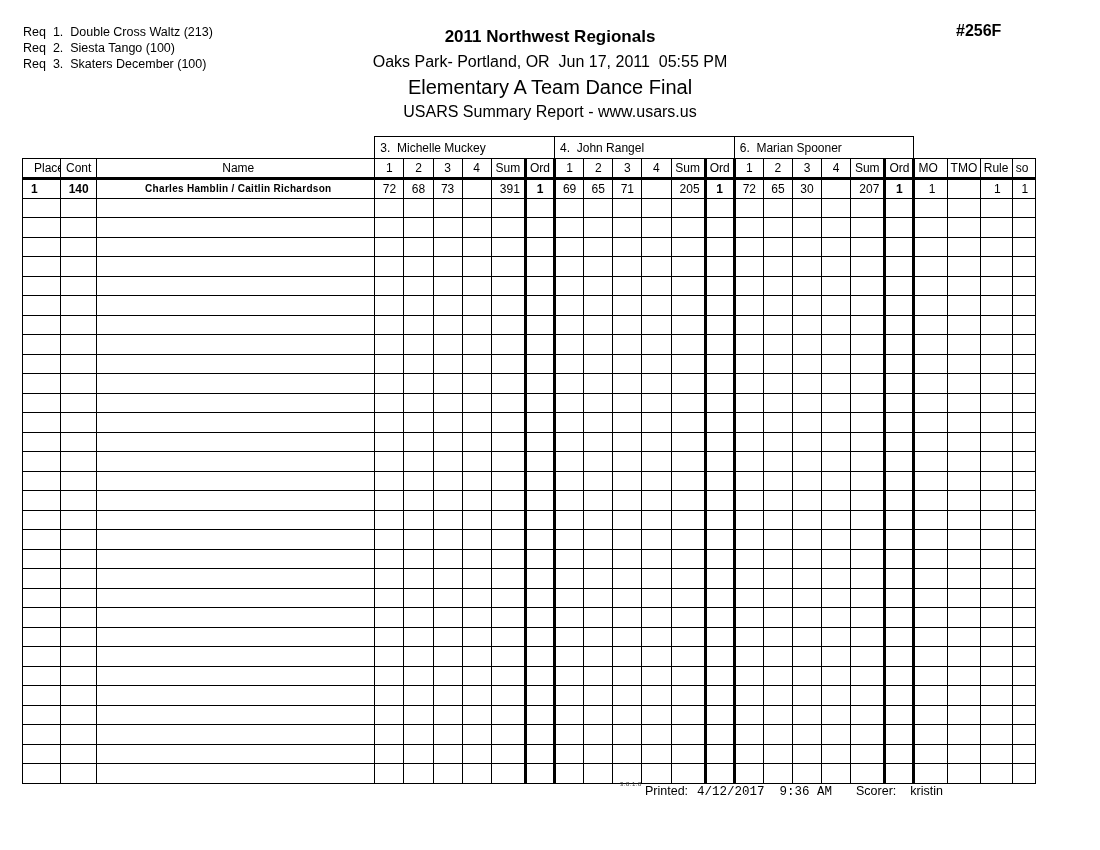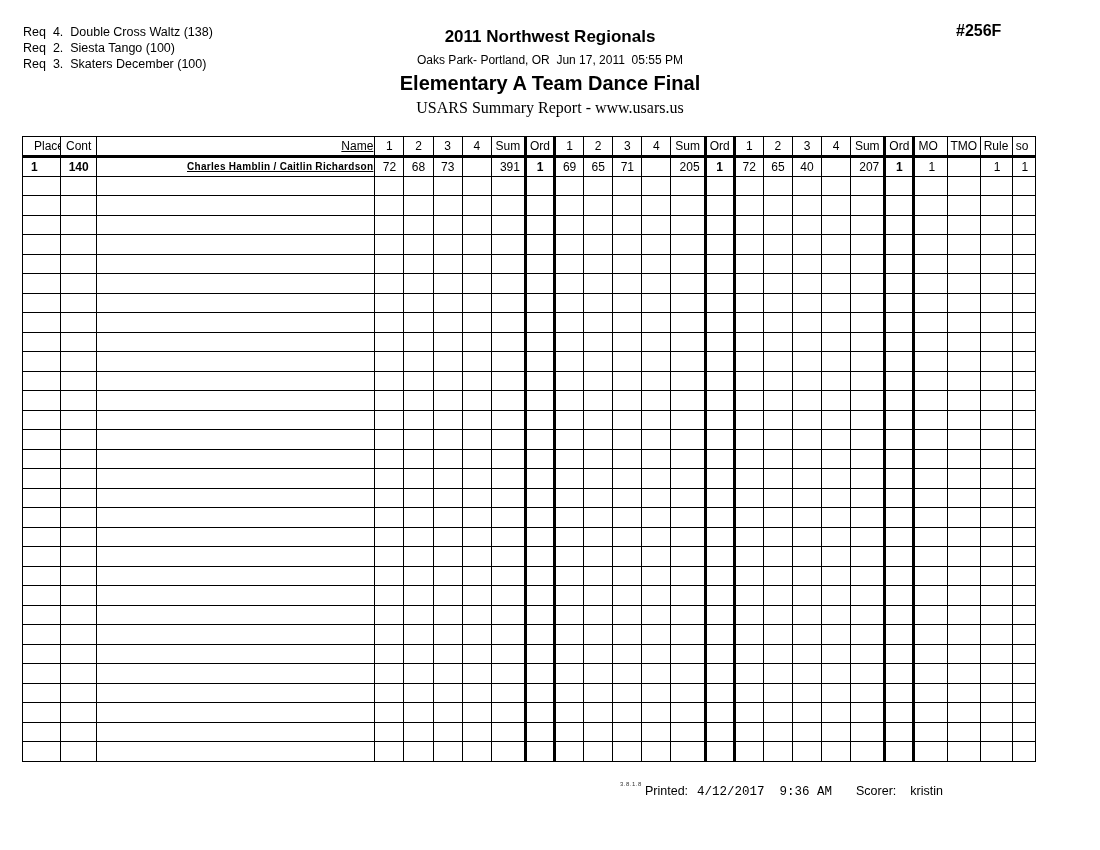--- a/index.html
+++ b/index.html
@@ -10,23 +10,23 @@
     color:#000;
     overflow:hidden;
   }
 
   
   .req-list { position:absolute; left:23px; top:24px; font-size:12.5px; line-height:16px; }
   .req-line { white-space:pre; }
 
   .title-block { position:absolute; left:0; top:19px; width:100%; text-align:center;margin-top:8px; }
   .t-event   { font-size:17px; font-weight:bold; margin-bottom:6px; }
-  .t-venue   { font-size:12px; margin-bottom:5px; white-space:pre; }
-  .t-division{ font-size:20px; font-weight:bold; margin-bottom:4px; }
-  .t-report  { font-size:16px;font-family:Liberation Serif, serif; }
+  .t-venue   { font-size:16px; margin-bottom:5px; white-space:pre; }
+  .t-division{ font-size:20px; font-weight:normal; margin-bottom:4px; }
+  .t-report  { font-size:16px; }
 
   .sheet-no { position:absolute; left:956px; top:22px; font-size:16px; font-weight:bold; }
 
   
   table.score-table {
     position:absolute; left:22px; top:136px;
     width:1014px;
     border-collapse:collapse; table-layout:fixed;
     font-size:12px;
   }
@@ -43,21 +43,21 @@
 
   tr.head-row { height:20px; }
   tr.head-row th { border-bottom:3px solid #000; }
 
   tbody tr { height:19.5px; }
 
   
   .c-place { text-align:left; padding-left:11px; }
   tbody .c-place { padding-left:8px; }
   .c-cont  { text-align:center; }
-  .c-name  { text-align:right; padding-left:6px;text-decoration:underline; }
+  .c-name  { text-align:center; padding-left:6px; }
   .c-s     { text-align:center; }
   .c-sum   { text-align:center; }
   tbody .c-sum { text-align:right; padding-right:4px; }
   .c-ord   { border-left:3px solid #000; border-right:3px solid #000; text-align:center; }
   tbody .c-ord { font-weight:bold; }
   .c-mo, .c-tmo, .c-rule, .c-so { text-align:left; padding-left:3px; }
   .c-mo { border-left:3px solid #000; }
   tbody .c-mo, tbody .c-tmo, tbody .c-rule, tbody .c-so { text-align:center; }
   tr.first .c-place, tr.first .c-cont, tr.first .c-name { font-weight:bold; }
   tr.first .c-name { font-size:10px; letter-spacing:0.3px; }
@@ -67,21 +67,21 @@
   .footer-printed { position:absolute; left:645px; top:784px; font-size:12.5px; }
   .footer-printed .lbl { margin-right:9px; }
   .footer-printed .val { white-space:pre;font-family:Liberation Mono, monospace; }
   .footer-scorer { position:absolute; left:856px; top:784px; font-size:12.5px; }
   .footer-scorer .lbl { margin-right:14px;margin-top:42px; }
 </style>
 </head>
 <body>
 
 <div class="req-list">
-  <div class="req-line">Req  4.  Double Cross Waltz (138)</div>
+  <div class="req-line">Req  1.  Double Cross Waltz (213)</div>
   <div class="req-line">Req  2.  Siesta Tango (100)</div>
   <div class="req-line">Req  3.  Skaters December (100)</div>
 </div>
 
 <div class="title-block">
   <div class="t-event">2011 Northwest Regionals</div>
   <div class="t-venue">Oaks Park- Portland, OR  Jun 17, 2011  05:55 PM</div>
   <div class="t-division">Elementary A Team Dance Final</div>
   <div class="t-report">USARS Summary Report - www.usars.us</div>
 </div>
@@ -110,20 +110,27 @@
       <col style="width:29px">
       <col style="width:29px">
       <col style="width:34px">
       <col style="width:29px">
     <col style="width:33px">
       <col style="width:33px">
       <col style="width:32px">
       <col style="width:23px">
   </colgroup>
   <thead>
+    <tr class="judge-row">
+      <td class="nob" colspan="3"></td>
+      <th class="jname" colspan="6">3.  Michelle Muckey</th>
+      <th class="jname" colspan="6">4.  John Rangel</th>
+      <th class="jname" colspan="6">6.  Marian Spooner</th>
+      <td class="nob" colspan="4"></td>
+    </tr>
     <tr class="head-row">
       <th class="c-place">Place</th>
       <th class="c-cont">Cont</th>
       <th class="c-name">Name</th>
 
       <th class="c-s">1</th>
       <th class="c-s">2</th>
       <th class="c-s">3</th>
       <th class="c-s">4</th>
       <th class="c-sum">Sum</th>
@@ -164,21 +171,21 @@
 
       <td class="c-s">69</td>
       <td class="c-s">65</td>
       <td class="c-s">71</td>
       <td class="c-s"></td>
       <td class="c-sum">205</td>
       <td class="c-ord">1</td>
 
       <td class="c-s">72</td>
       <td class="c-s">65</td>
-      <td class="c-s">40</td>
+      <td class="c-s">30</td>
       <td class="c-s"></td>
       <td class="c-sum">207</td>
       <td class="c-ord">1</td>
 
       <td class="c-mo">1</td>
       <td class="c-tmo"></td>
       <td class="c-rule">1</td>
       <td class="c-so">1</td>
     </tr>
   <tr>

